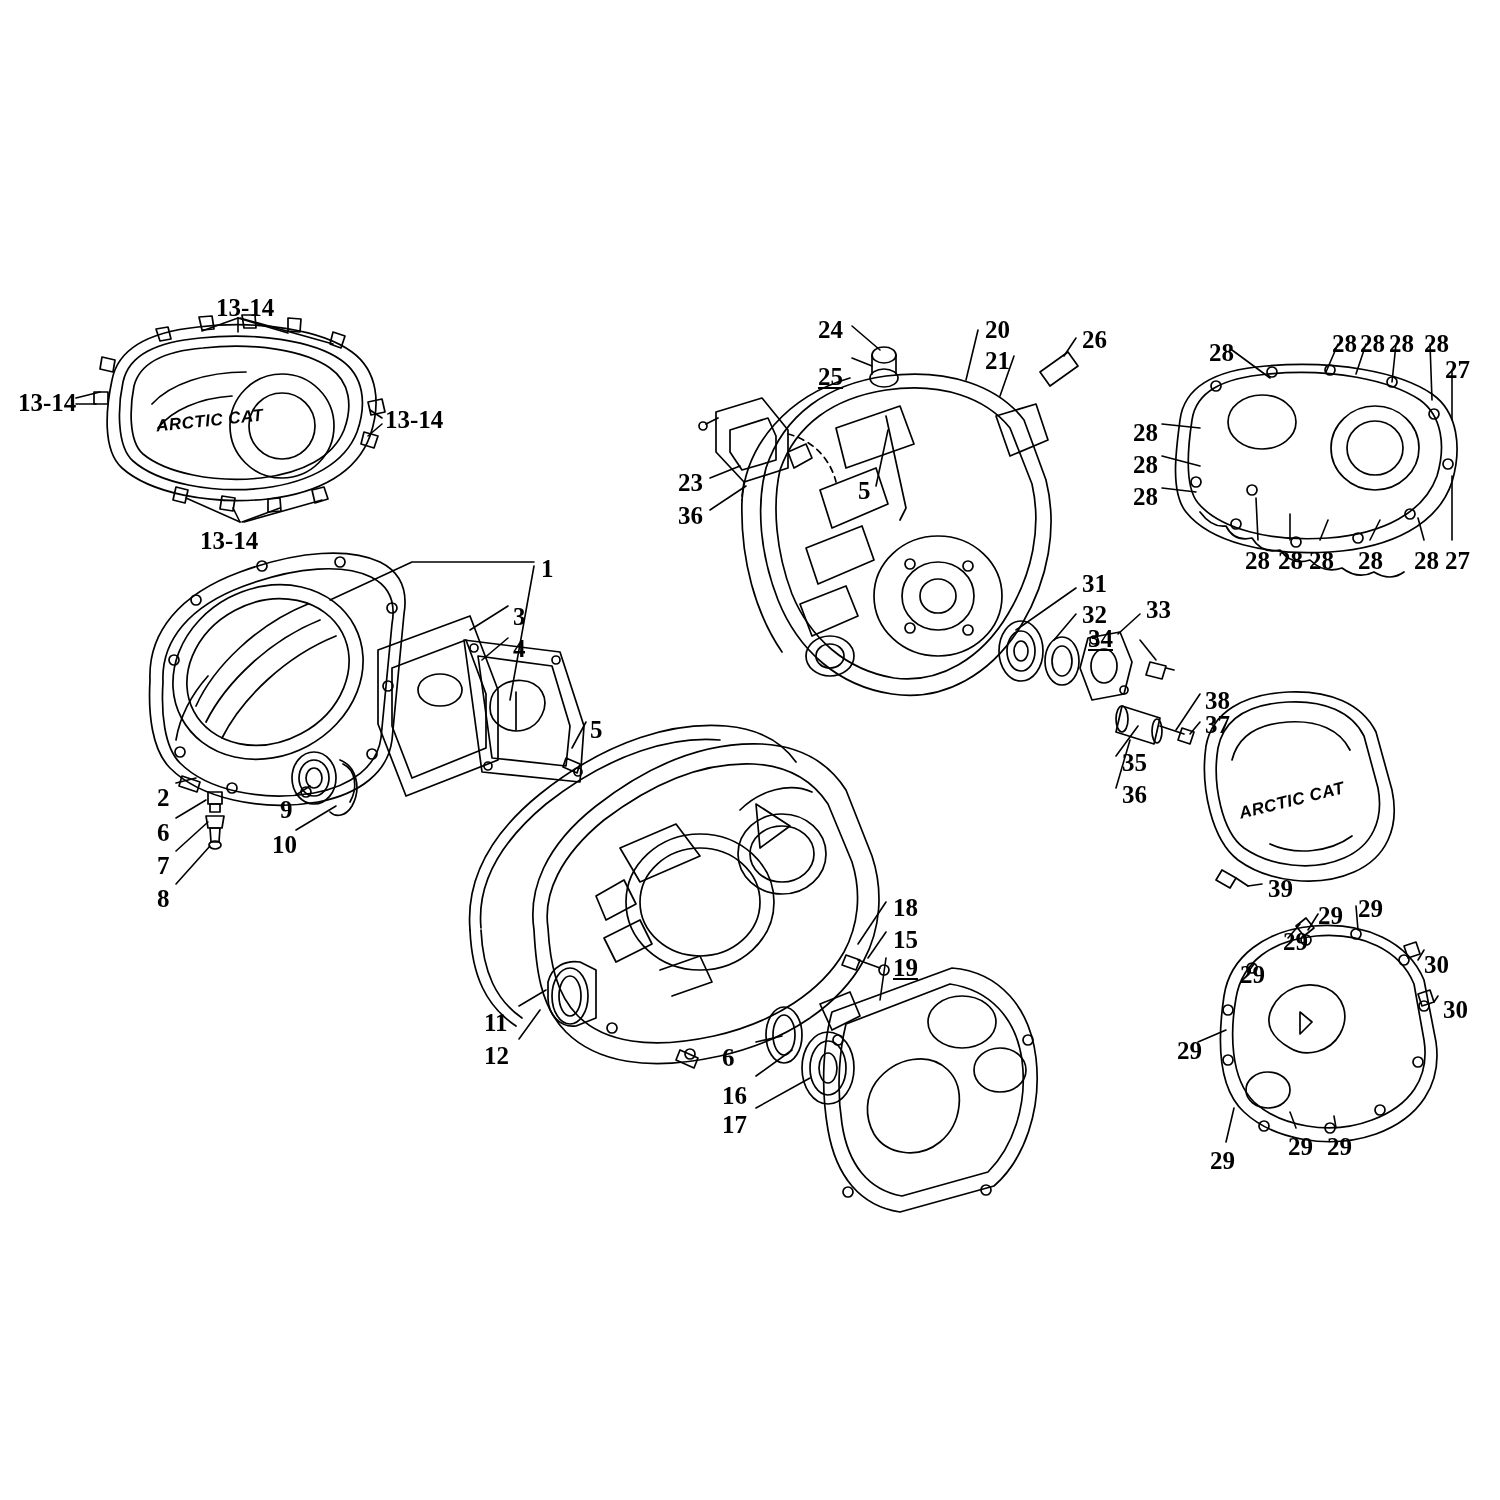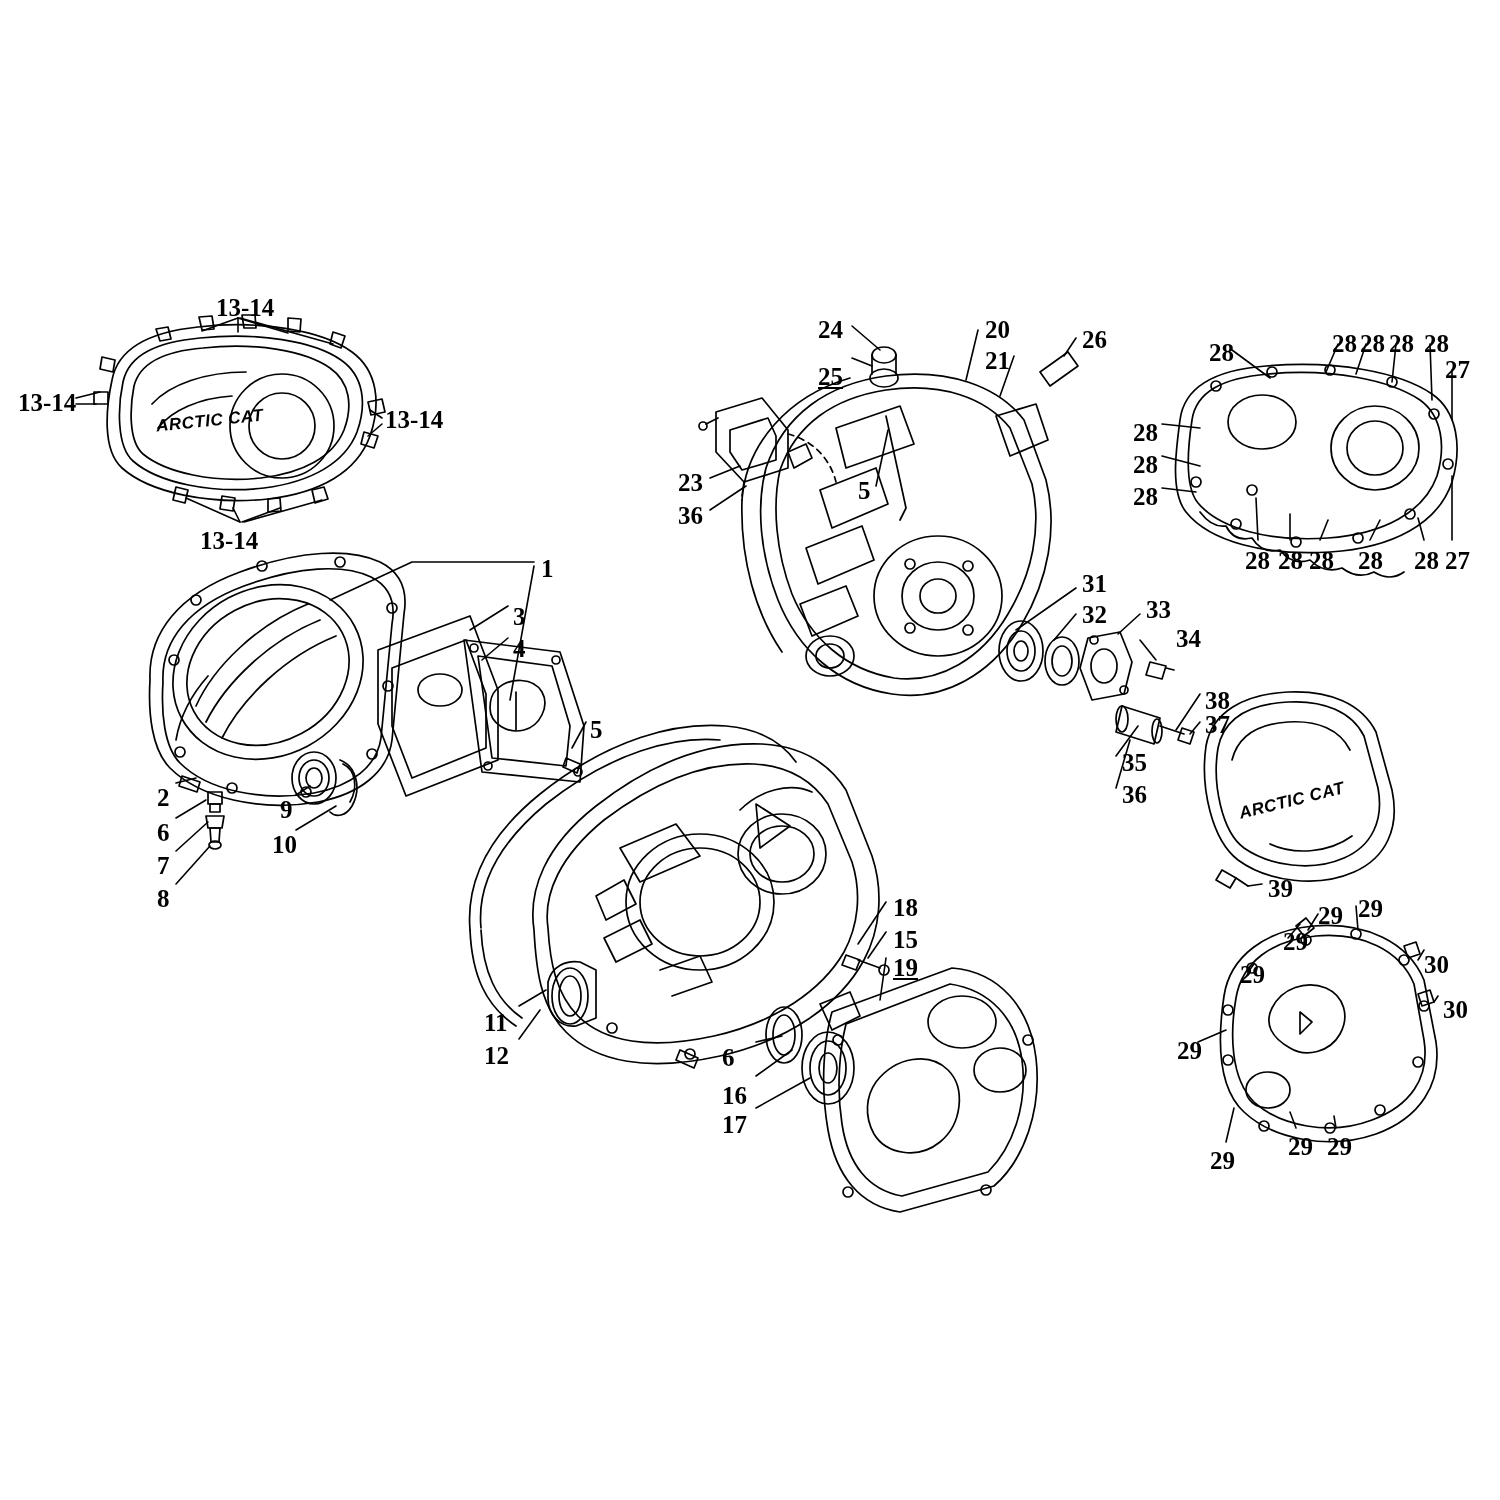--- a/index.html
+++ b/index.html
@@ -493,21 +493,21 @@
   <div class="callout" style="left:1133px; top:484px;">28</div>
   <div class="callout" style="left:1245px; top:548px;">28</div>
   <div class="callout" style="left:1278px; top:548px;">28</div>
   <div class="callout" style="left:1309px; top:548px;">28</div>
   <div class="callout" style="left:1358px; top:548px;">28</div>
   <div class="callout" style="left:1414px; top:548px;">28</div>
   <div class="callout" style="left:1445px; top:548px;">27</div>
   <div class="callout" style="left:1082px; top:571px;">31</div>
   <div class="callout" style="left:1082px; top:602px;">32</div>
   <div class="callout" style="left:1146px; top:597px;">33</div>
-  <div class="callout" style="left:1176px; top:626px;">34</div>
+  <div class="callout" style="left:1088px; top:626px;text-decoration:underline;">34</div>
   <div class="callout" style="left:1122px; top:750px;">35</div>
   <div class="callout" style="left:1122px; top:782px;">36</div>
   <div class="callout" style="left:1205px; top:680px;margin-top:8px;">38</div>
   <div class="callout" style="left:1205px; top:712px;">37</div>
   <div class="callout" style="left:1268px; top:876px;">39</div>
   <div class="callout" style="left:1358px; top:896px;">29</div>
   <div class="callout" style="left:1318px; top:903px;">29</div>
   <div class="callout" style="left:1283px; top:929px;">29</div>
   <div class="callout" style="left:1240px; top:962px;">29</div>
   <div class="callout" style="left:1177px; top:1038px;">29</div>

